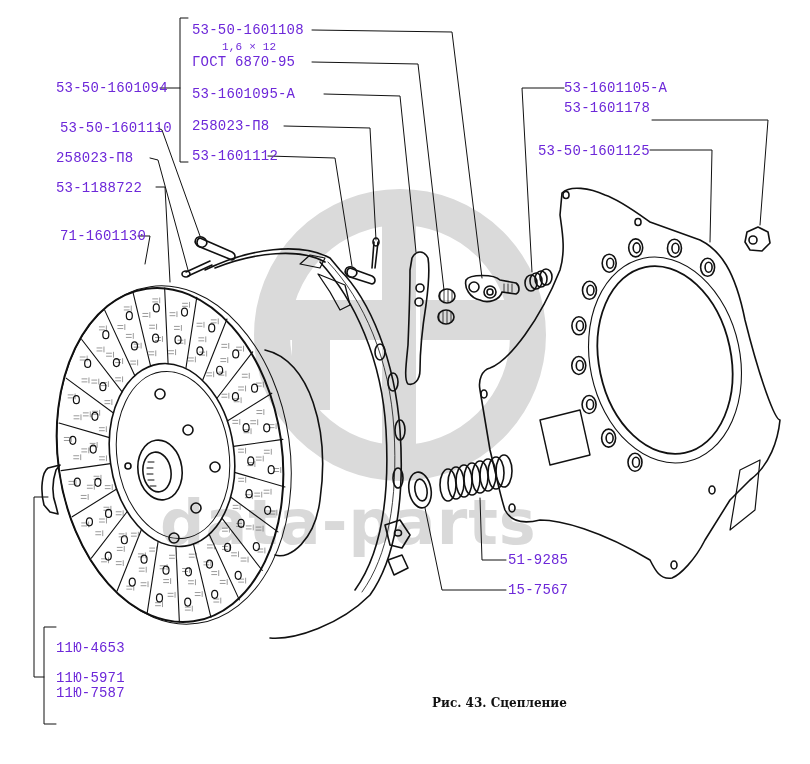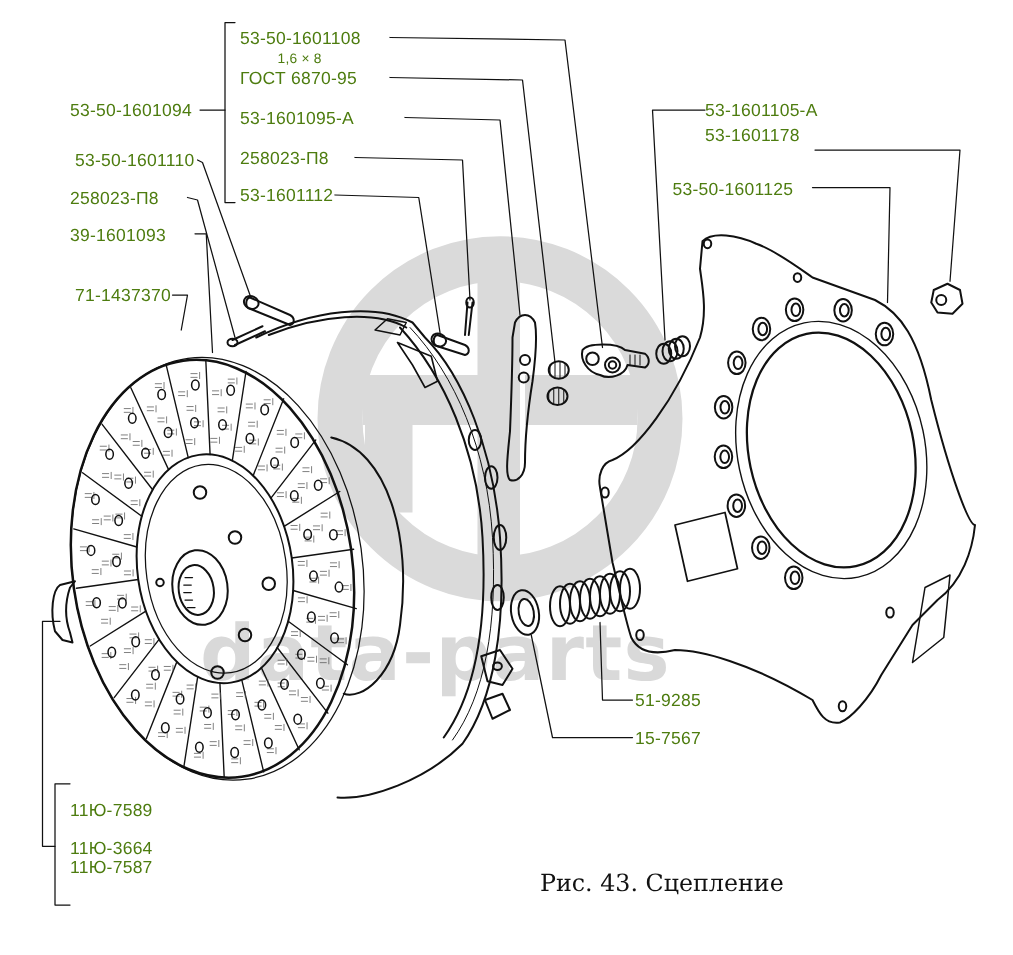--- a/index.html
+++ b/index.html
@@ -1,24 +1,24 @@
 <!DOCTYPE html>
 <html><head>
 <meta charset="utf-8">
 <style>
   html, body { margin: 0; padding: 0; background: #ffffff; }
   body { width: 810px; height: 764px; position: relative; overflow: hidden;
          font-family: "Liberation Sans", sans-serif; }
   #stage { position: absolute; left: 0; top: 0; width: 810px; height: 764px; }
-  .lbl { position: absolute; font-family: Liberation Sans, sans-serif;
-         font-size: 14px; color: #4d7c0f; white-space: nowrap; letter-spacing: 0.2px; line-height: 16px;
+  .lbl { position: absolute; font-family: Liberation Mono, monospace;
+         font-size: 14px; color: #6d28d9; white-space: nowrap; letter-spacing: 0.2px; line-height: 16px;
          font-stretch: condensed; }
   .lbl.small { font-size: 11px; line-height: 12px; }
-  .caption { position: absolute; font-family: "DejaVu Serif", serif; font-weight: normal;
-             font-size: 19px; color: #111; white-space: nowrap; text-align: right; }
+  .caption { position: absolute; font-family: "DejaVu Serif", serif; font-weight: bold;
+             font-size: 12px; color: #111; white-space: nowrap; text-align: right; }
   .wm-text { position: absolute; font-family: "DejaVu Sans", sans-serif; font-weight: bold;
              font-size: 62px; color: #d9d9d9; white-space: nowrap; letter-spacing: 1px; }
 </style>
 </head>
 <body>
 
 <div id="stage">
 
   <svg width="810" height="764" style="position:absolute;left:0;top:0">
     <g fill="none" stroke="#dadada">
@@ -388,37 +388,37 @@
       <path d="M506,560 L482,560 L480,498"></path>
 
       <path d="M506,590 L442,590 L425,508"></path>
 
       <path d="M48,497 L34,497 L34,677 L44,677"></path>
       <path d="M56,627 L44,627 L44,724 L56,724"></path>
     </g>
   </svg>
 
   <div class="lbl" style="left:192px;top:22px">53-50-1601108</div>
-  <div class="lbl small" style="left:222px;top:41px">1,6 × 8</div>
+  <div class="lbl small" style="left:222px;top:41px">1,6 × 12</div>
   <div class="lbl" style="left:192px;top:54px">ГОСТ  6870-95</div>
   <div class="lbl" style="left:192px;top:86px">53-1601095-А</div>
   <div class="lbl" style="left:192px;top:118px">258023-П8</div>
   <div class="lbl" style="left:192px;top:148px">53-1601112</div>
 
   <div class="lbl" style="left:56px;top:80px">53-50-1601094</div>
   <div class="lbl" style="left:60px;top:120px">53-50-1601110</div>
   <div class="lbl" style="left:56px;top:150px">258023-П8</div>
-  <div class="lbl" style="left:56px;top:180px">39-1601093</div>
-  <div class="lbl" style="left:60px;top:228px">71-1437370</div>
+  <div class="lbl" style="left:56px;top:180px">53-1188722</div>
+  <div class="lbl" style="left:60px;top:228px">71-1601130</div>
 
   <div class="lbl" style="left:564px;top:80px">53-1601105-А</div>
   <div class="lbl" style="left:564px;top:100px">53-1601178</div>
   <div class="lbl" style="left:538px;top:143px">53-50-1601125</div>
 
   <div class="lbl" style="left:508px;top:552px">51-9285</div>
   <div class="lbl" style="left:508px;top:582px">15-7567</div>
 
-  <div class="lbl" style="left:56px;top:640px">11Ю-7589</div>
-  <div class="lbl" style="left:56px;top:670px">11Ю-3664</div>
+  <div class="lbl" style="left:56px;top:640px">11Ю-4653</div>
+  <div class="lbl" style="left:56px;top:670px">11Ю-5971</div>
   <div class="lbl" style="left:56px;top:685px">11Ю-7587</div>
 
   <div class="caption" style="left:432px;top:696px">Рис.  43.  Сцепление</div>
 </div>
 
 </body></html>

